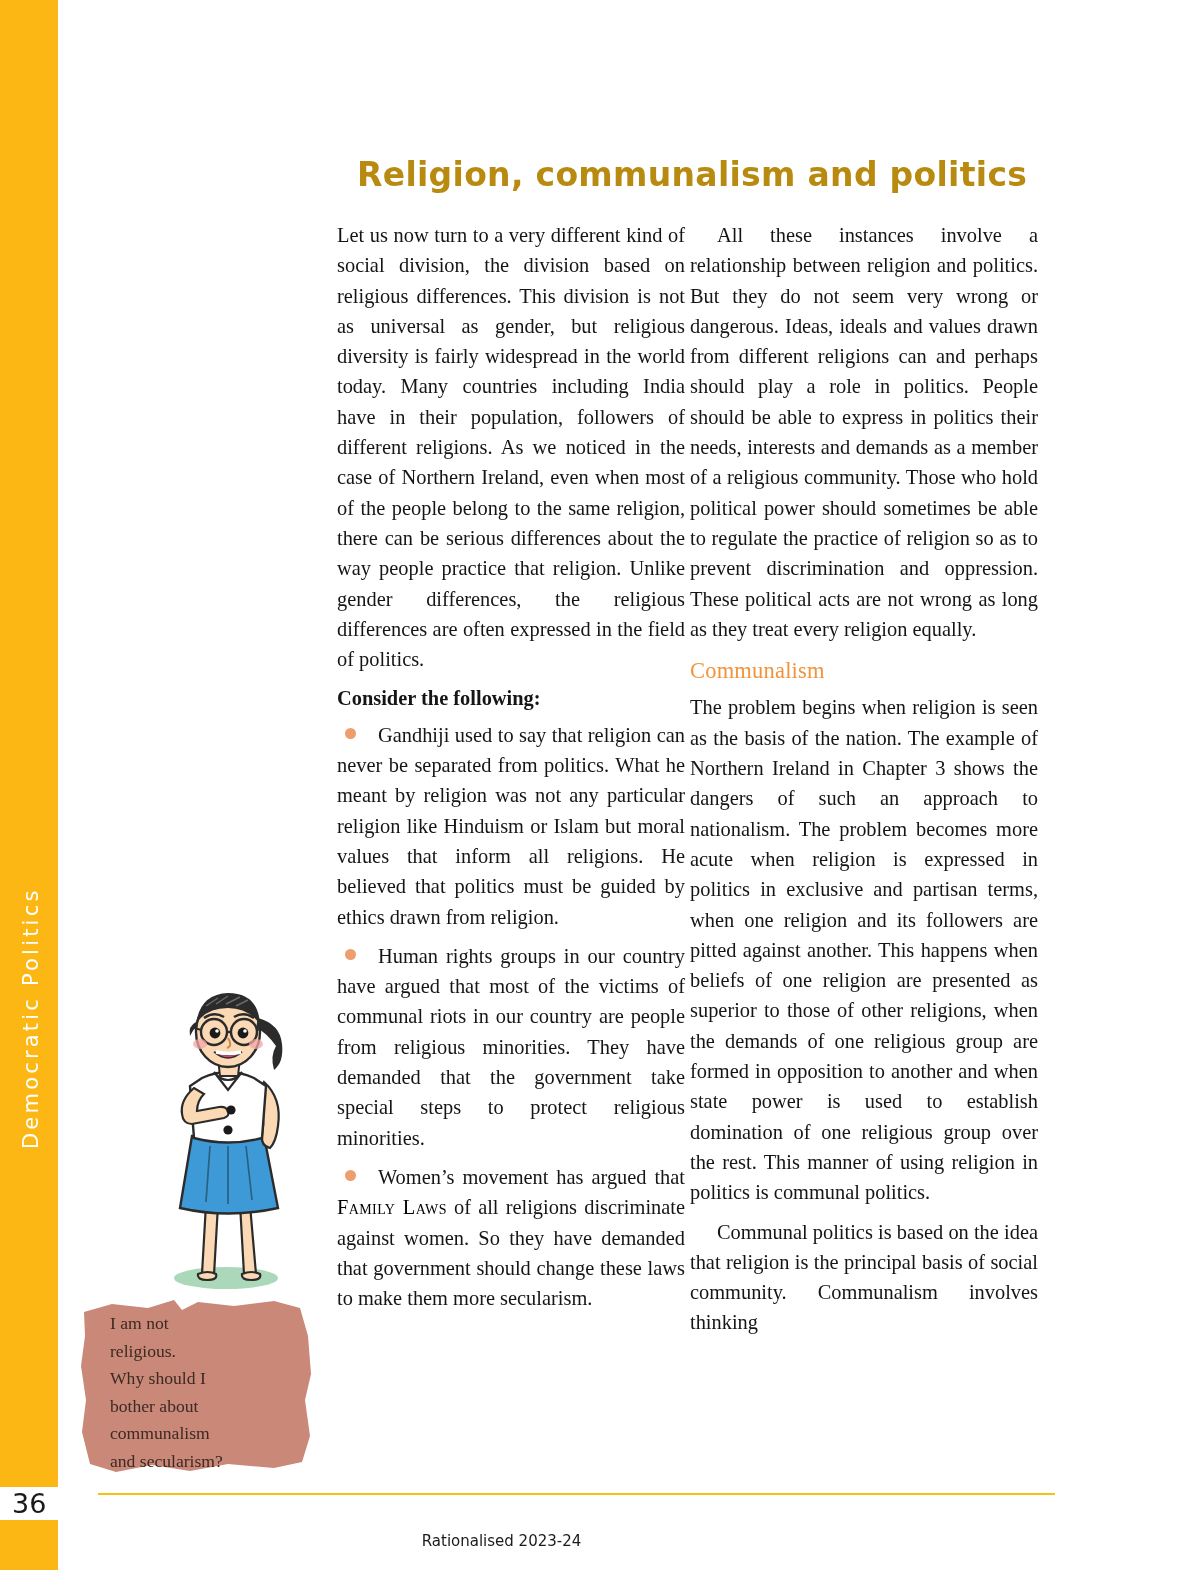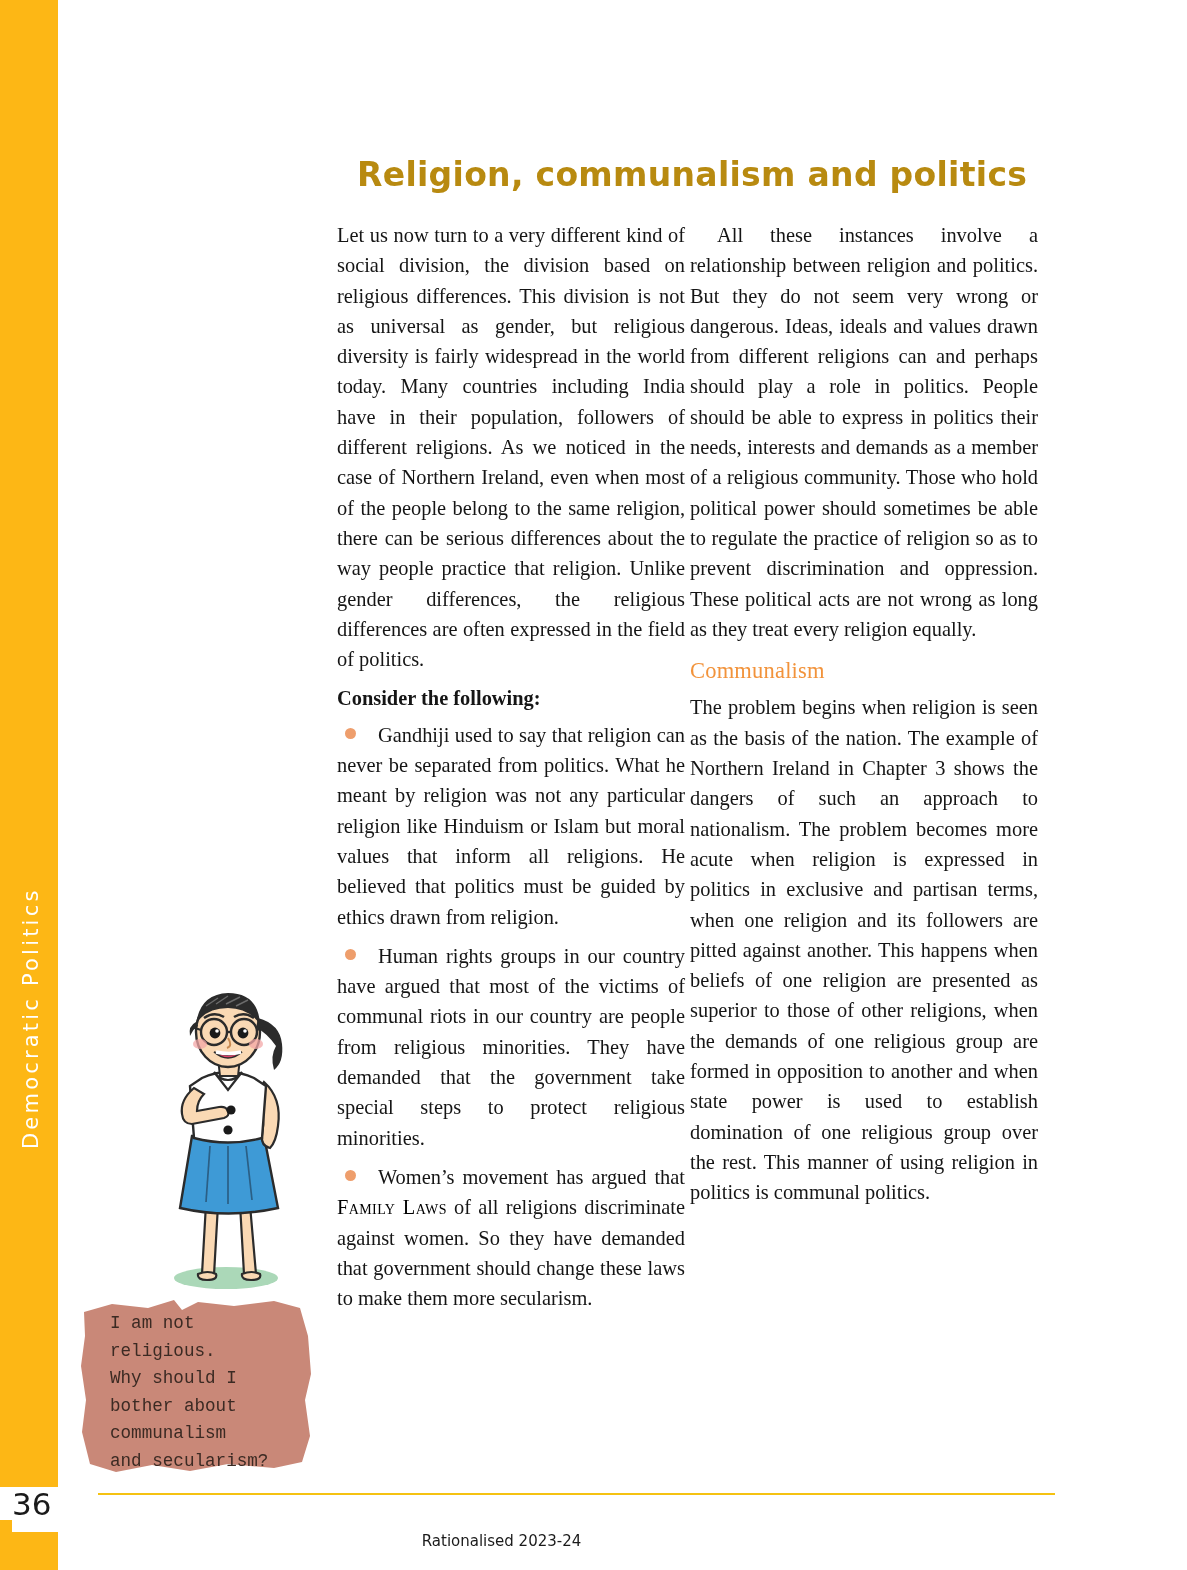--- a/index.html
+++ b/index.html
@@ -55,24 +55,24 @@
     letter-spacing: 3.2px;
     white-space: nowrap;
     padding-left: 6px;
     box-sizing: border-box;
   }
   .folio {
     position: absolute;
     left: 12px;
     top: 1488px;
     width: 46px;
-    height: 44px;
+    height: 32px;
     color: #1a1a1a;
     font-family: "DejaVu Sans", sans-serif;
-    font-size: 31px;
+    font-size: 27px;
     line-height: 32px;
     background: #ffffff;
   }
 
   
   .chapter-title {
     position: absolute;
     left: 338px;
     top: 133px;
     width: 730px;
@@ -158,21 +158,21 @@
   .speech-bg {
     position: absolute;
     inset: 0;
   }
   .speech-text {
     position: absolute;
     left: 32px;
     top: 14px;
     width: 196px;
     color: #3B2A23;
-    font-family: Liberation Mono, monospace;
+    font-family: Liberation Serif, serif;
     font-size: 17.6px;
     line-height: 27.5px;
     white-space: pre-line;
   }
 
   
   .rule {
     position: absolute;
     left: 98px;
     top: 1493px;
@@ -217,20 +217,21 @@
 
   <p class="bullet-item">
     <span class="bullet-dot"></span><span>Women’s movement has argued that </span><span class="smallcaps">Family Laws</span><span> of all religions discriminate against women. So they have demanded that government should change these laws to make them more secularism.</span>
   </p>
 </div>
 
 <div class="col col-right">
   <p class="indent">All these instances involve a relationship between religion and politics. But they do not seem very wrong or dangerous. Ideas, ideals and values drawn from different religions can and perhaps should play a role in politics. People should be able to express in politics their needs, interests and demands as a member of a religious community. Those who hold political power should sometimes be able to regulate the practice of religion so as to prevent discrimination and oppression. These political acts are not wrong as long as they treat every religion equally.</p>
   <h2 class="subhead">Communalism</h2>
   <p>The problem begins when religion is seen as the basis of the nation. The example of Northern Ireland in Chapter 3 shows the dangers of such an approach to nationalism. The problem becomes more acute when religion is expressed in politics in exclusive and partisan terms, when one religion and its followers are pitted against another. This happens when beliefs of one religion are presented as superior to those of other religions, when the demands of one religious group are formed in opposition to another and when state power is used to establish domination of one religious group over the rest. This manner of using religion in politics is communal politics.</p>
+  <p class="indent">Communal politics is based on the idea that religion is the principal basis of social community. Communalism involves thinking</p>
 </div>
 
 <div class="figure">
   <svg width="160" height="310" viewBox="0 0 160 310">
 
     <ellipse cx="78" cy="292" rx="52" ry="11" fill="#8FCBA0" opacity="0.75"></ellipse>
 
     <path d="M58 218 L54 288 L66 289 L70 219 Z" fill="#FAD9B4" stroke="#2b2b2b" stroke-width="2.2"></path>
     <path d="M92 218 L96 288 L108 288 L102 219 Z" fill="#FAD9B4" stroke="#2b2b2b" stroke-width="2.2"></path>
 

